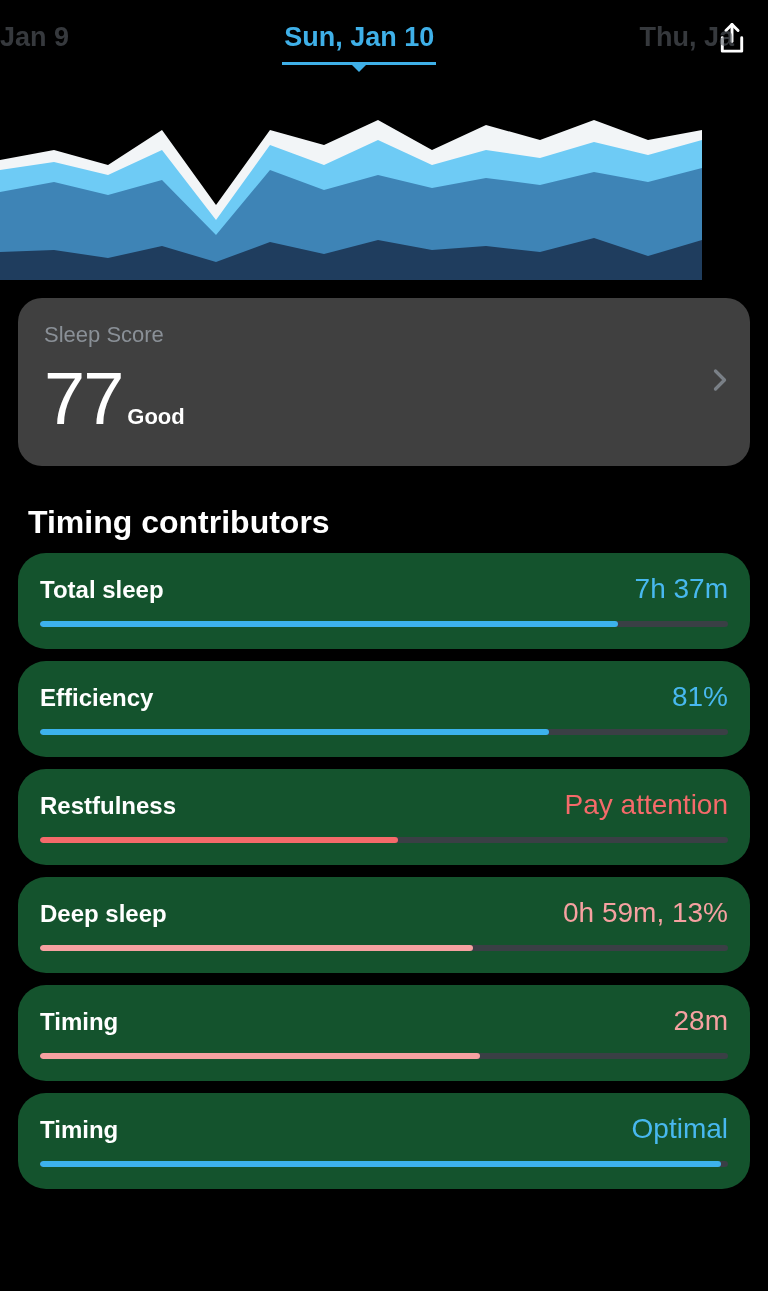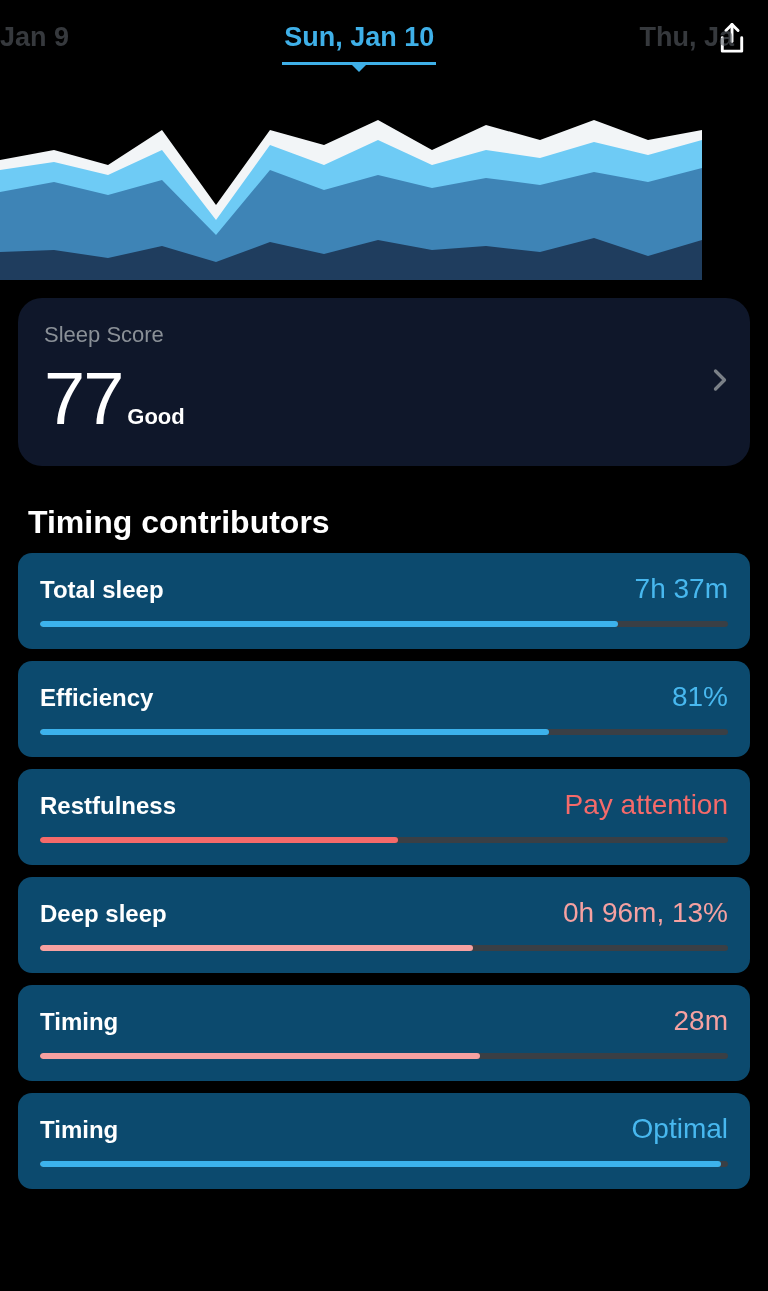--- a/index.html
+++ b/index.html
@@ -64,21 +64,21 @@
   
   .chart-wrap {
     width: 100%;
     height: 200px;
     position: relative;
     margin-top: 10px;
   }
   .chart-svg { width: 702px; height: 200px; display:block; }
   
   .card {
-    background: #0f172a;
+    background: #404040;
     border-radius: 24px;
     margin: 18px 18px 0 18px;
     padding: 24px 28px;
     position: relative;
   }
   .score-card { padding: 24px 26px 30px 26px; }
   .score-title { color:#8a9097; font-size: 22px; font-weight:500; }
   .score-row { display:flex; align-items: baseline; gap: 5px; margin-top: 14px; }
   .score-num { font-size: 74px; font-weight: 400; letter-spacing: -2px; line-height:1; }
   .score-label { font-size: 22px; font-weight:700; color:#fff; }
@@ -87,22 +87,22 @@
     color:#7a8087;
   }
   
   .section-title {
     font-size: 32px;
     font-weight: 700;
     margin: 38px 28px 10px 28px;
   }
   
   .contrib {
-    background:#0c4a6e;
-    border-radius:14px;
+    background:#14532d;
+    border-radius:28px;
     margin: 12px 18px 0 18px;
     padding: 20px 22px 22px 22px;
   }
   .contrib-top {
     display:flex;
     justify-content:space-between;
     align-items: baseline;
   }
   .contrib-name { font-size:24px; font-weight:700; }
   .contrib-value { font-size:28px; font-weight:400; }
@@ -191,21 +191,21 @@
         <span class="contrib-name">Restfulness</span>
         <span class="contrib-value val-red">Pay attention</span>
       </div>
       <div class="bar-track">
         <div class="bar-fill fill-red" style="width:52%"></div>
       </div>
     </div>
     <div class="contrib">
       <div class="contrib-top">
         <span class="contrib-name">Deep sleep</span>
-        <span class="contrib-value val-pink">0h 96m, 13%</span>
+        <span class="contrib-value val-pink">0h 59m, 13%</span>
       </div>
       <div class="bar-track">
         <div class="bar-fill fill-pink" style="width:63%"></div>
       </div>
     </div>
     <div class="contrib">
       <div class="contrib-top">
         <span class="contrib-name">Timing</span>
         <span class="contrib-value val-pink">28m</span>
       </div>

